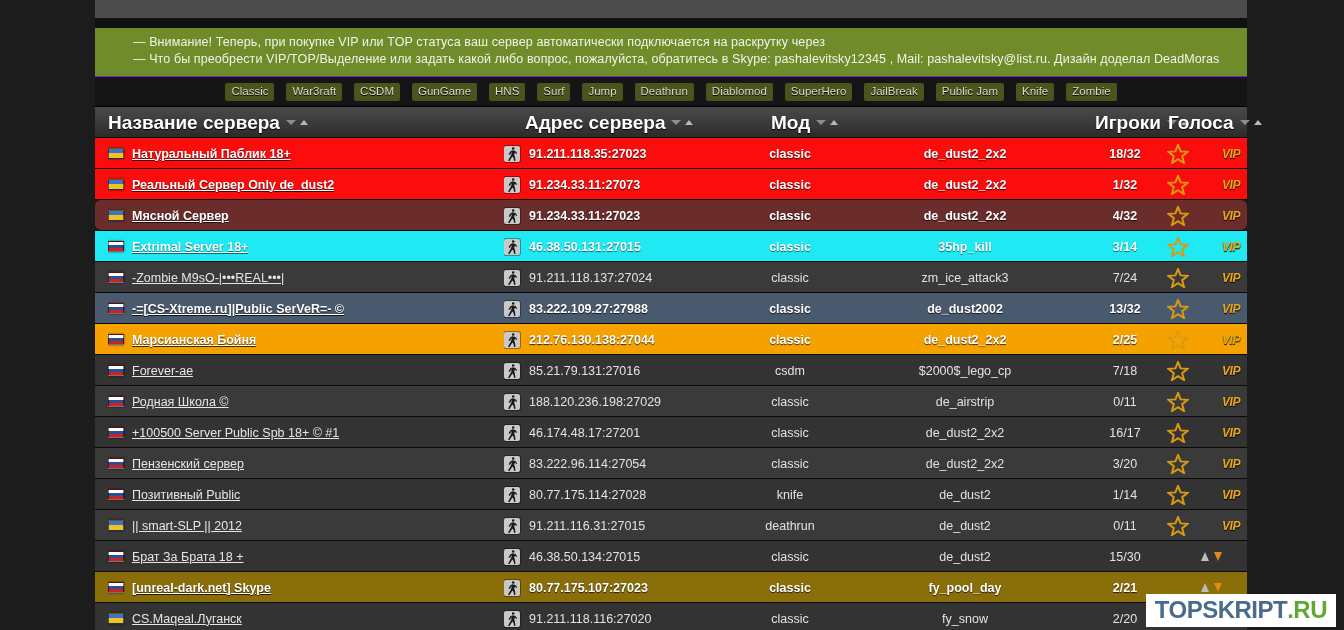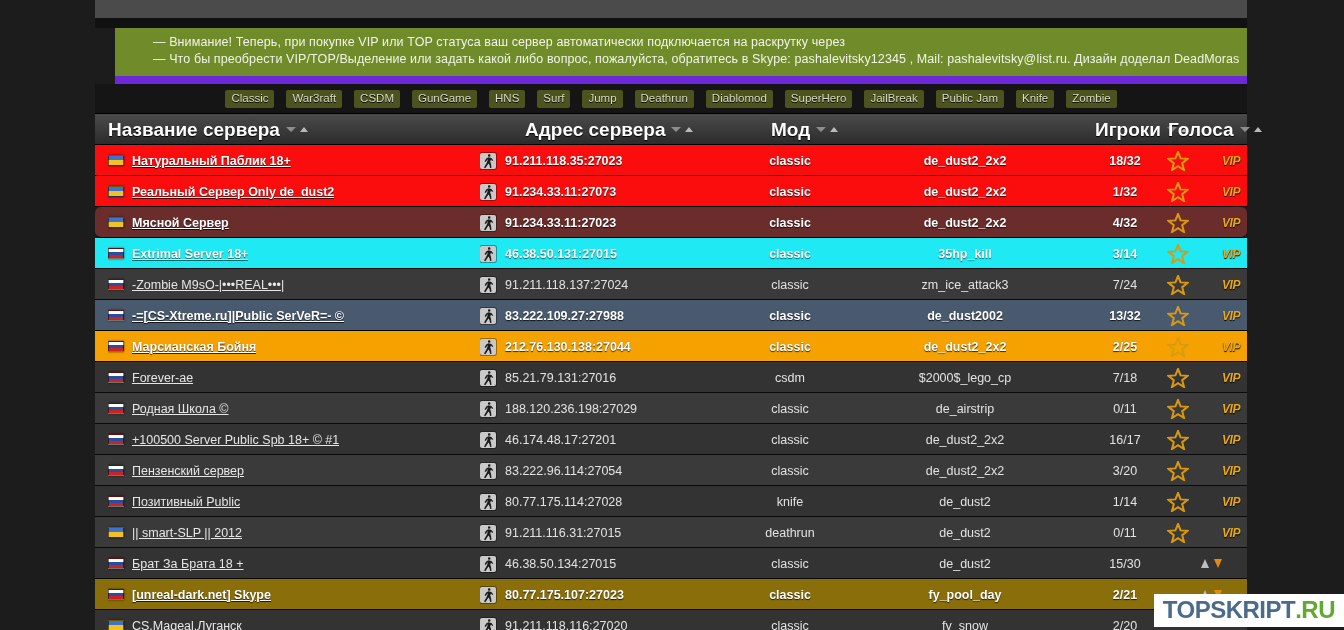--- a/index.html
+++ b/index.html
@@ -11,22 +11,21 @@
   .content { position:absolute; left:95px; top:0; width:1152px; }
 
   
   .topstrip { height:18px; background:#4b4b4b; }
   .topgap   { height:10px; background:#111; }
 
   
   .banner{
     background:#6f8b2a; color:#ffffff;
     padding:6px 0 8px 38px;
-    border-bottom:8px solid #6d28d9;
-    margin-left:20px;
+    border-bottom:1px solid #6d28d9;
   }
   .banner .line{
     font-size:12.5px; line-height:17px; letter-spacing:.1px; white-space:nowrap;
     color:#f2f4e8;
   }
 
   
   .modbar{
     background:#151515; height:30px; display:flex; align-items:center;
     justify-content:center; gap:12px; border-bottom:1px solid #000;
@@ -59,21 +58,21 @@
   .row{
     position:relative; height:31px; border-bottom:1px solid #0a0a0a;
     background:#3a3a3a;
   }
   .row.alt{ background:#333333; }
   .cell{
     position:absolute; top:0; height:31px; display:flex; align-items:center;
     font-size:12.5px; color:#e2e2e2; white-space:nowrap; overflow:hidden;
   }
   .c-name{ left:13px; }
-  .c-addr{ left:385px;text-align:center; }
+  .c-addr{ left:409px;text-align:center; }
   .c-mod { left:625px; width:140px; justify-content:center; }
   .c-map { left:775px; width:190px; justify-content:center; }
   .c-pl  { left:975px; width:110px; justify-content:center; }
   .c-vote{ left:1065px; width:87px; justify-content:center; }
 
   .flag{
     width:16px; height:11px; margin-right:8px; flex:0 0 auto;
     border:1px solid rgba(0,0,0,.55); box-shadow:0 0 2px rgba(0,0,0,.6);
   }
   .flag.ru{ background:linear-gradient(#ffffff 0 33%, #2b4e9b 33% 66%, #cc2222 66% 100%); }
@@ -111,21 +110,21 @@
   .hl-olive { background:#8a6e09 !important; }
 
   .hl-red  .cell, .hl-maroon .cell, .hl-orange .cell, .hl-olive .cell,
   .hl-slate .cell { color:#ffffff; font-weight:bold; text-shadow:0 1px 1px rgba(0,0,0,.75); }
   .hl-cyan .cell { color:#ffffff; font-weight:bold; text-shadow:0 1px 1px rgba(0,0,0,.55); }
   .hl-red  .sname,.hl-maroon .sname,.hl-orange .sname,.hl-olive .sname,
   .hl-slate .sname,.hl-cyan .sname{ color:#ffffff; }
 
   
   .watermark{
-    position:absolute; right:0px; bottom:3px; background:#ffffff;
+    position:absolute; right:8px; bottom:3px; background:#ffffff;
     padding:4px 9px 5px; display:flex; align-items:baseline;
     font-size:24px; font-weight:bold; letter-spacing:-.5px; line-height:24px;
   }
   .watermark .a{ color:#4a6b8a; }
   .watermark .b{ color:#62a832; }
 </style>
 </head>
 <body>
 
 <div id="page">

